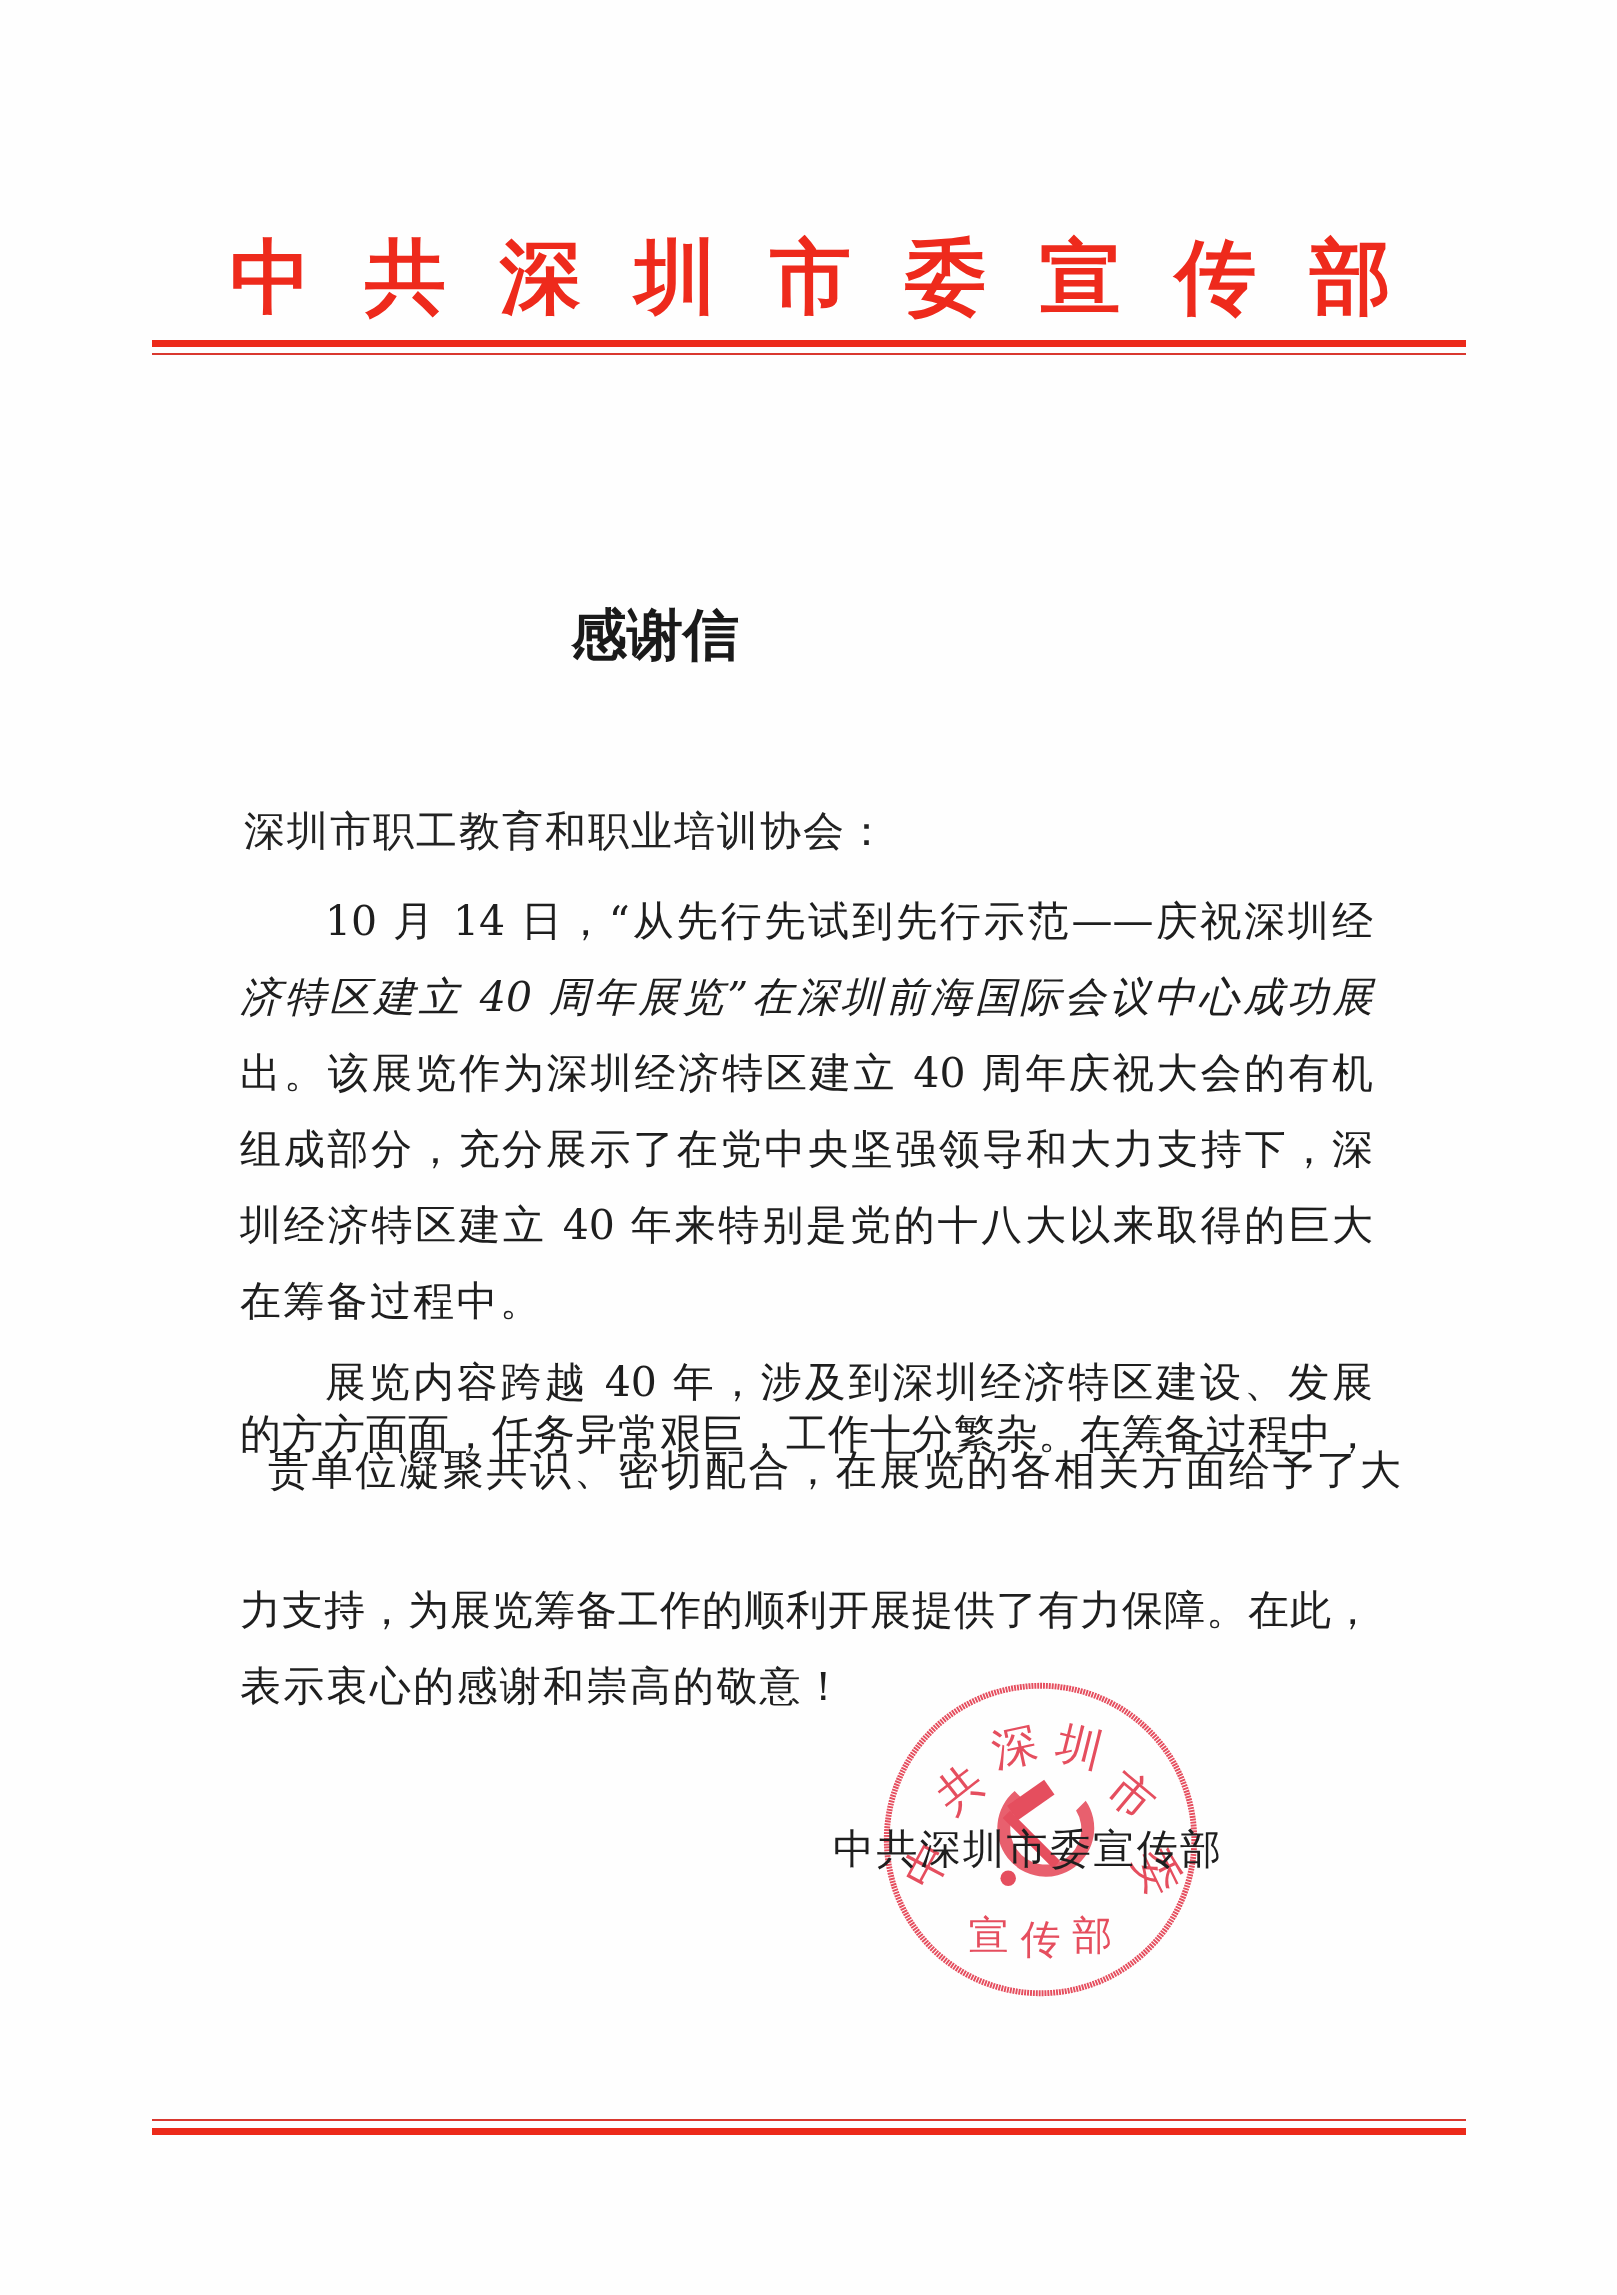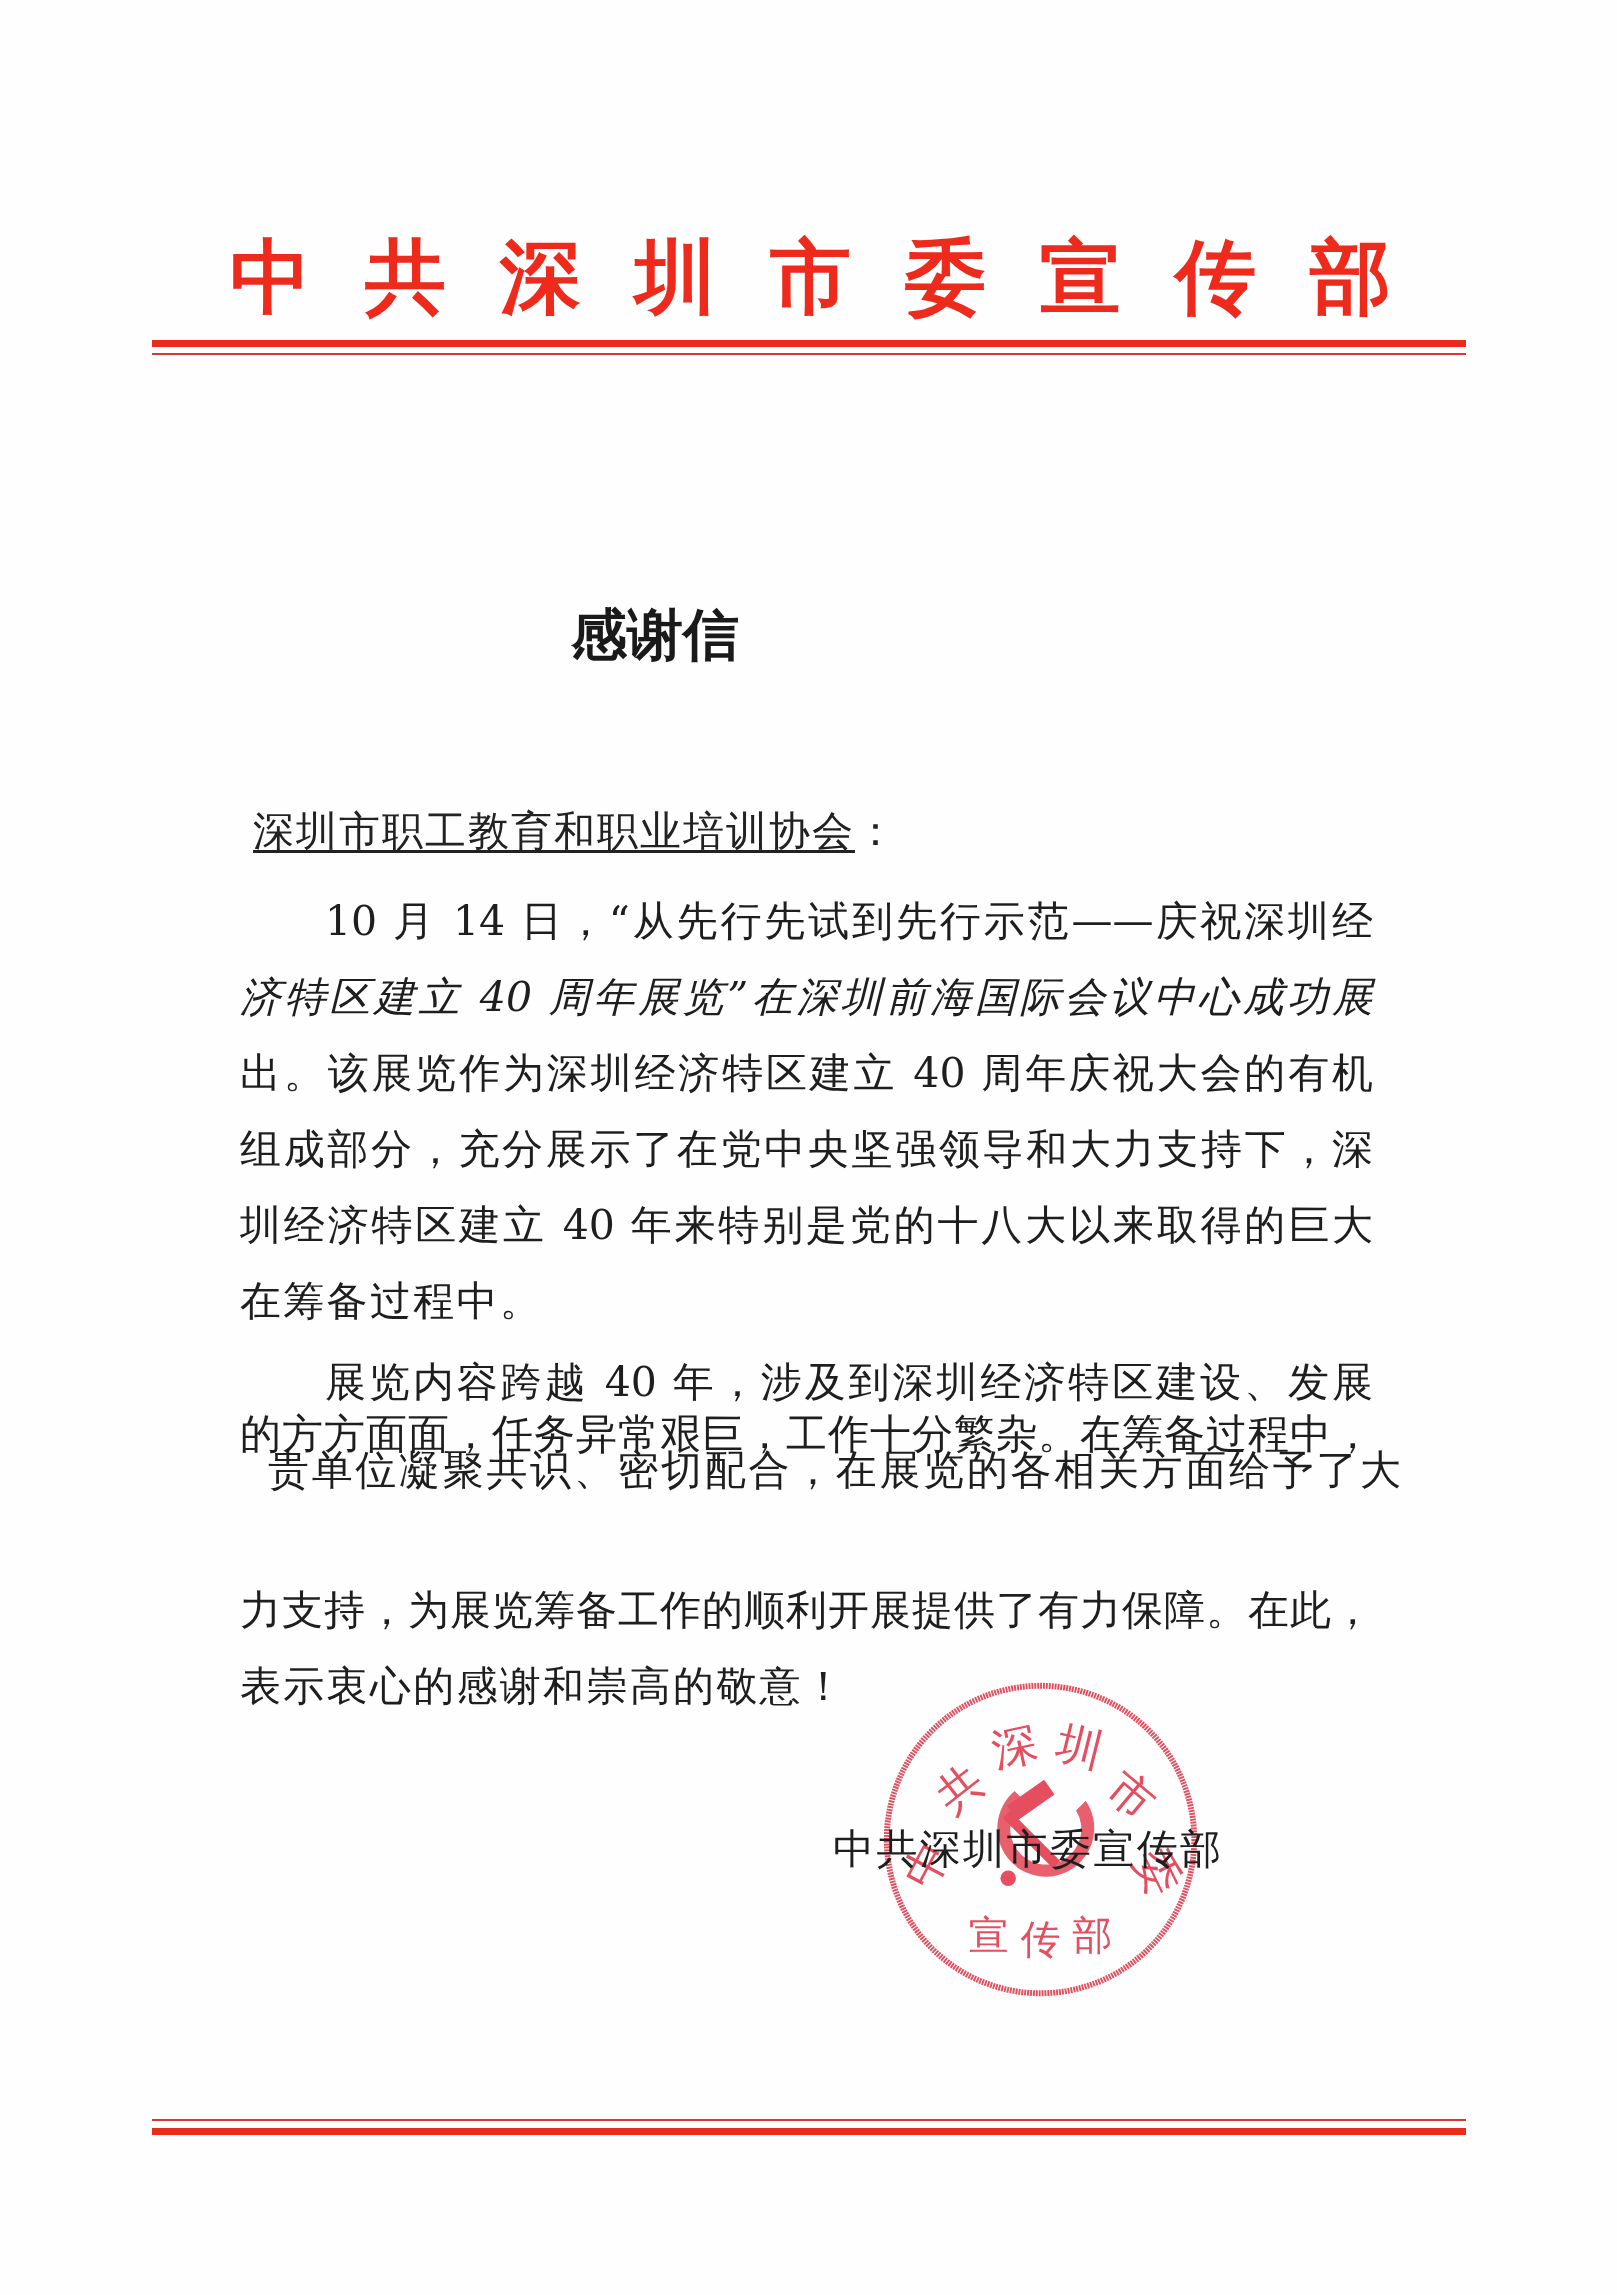--- a/index.html
+++ b/index.html
@@ -87,24 +87,22 @@
       position: absolute;
       left: 244px;
       top: 803px;
       font-size: 41px;
       line-height: 56px;
       letter-spacing: 2px;
       color: #222;
       white-space: nowrap;
     }
     .salutation .org {
-      text-decoration: underline;
       text-decoration-thickness: 2.6px;
       text-underline-offset: 5.3px;
-      margin-left: 9px;
     }
 
     
     .body-line {
       position: absolute;
       left: 240px;
       width: 1133px;
       height: 53px;
       font-size: 41px;
       line-height: 53px;

